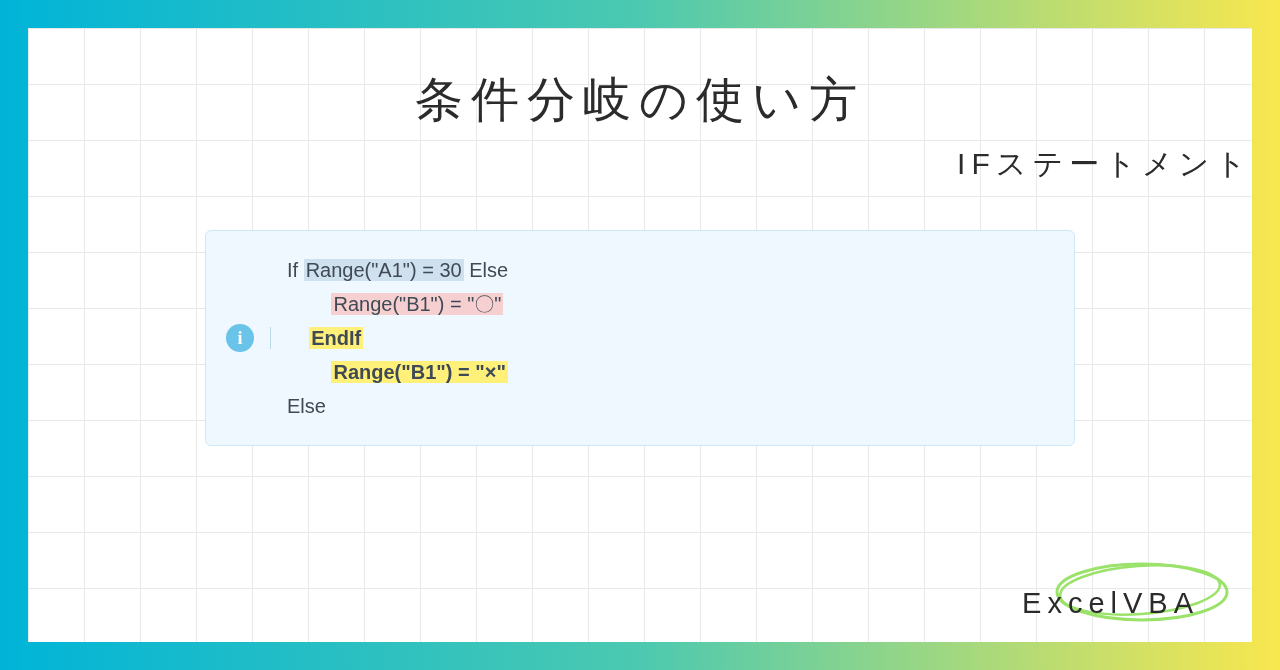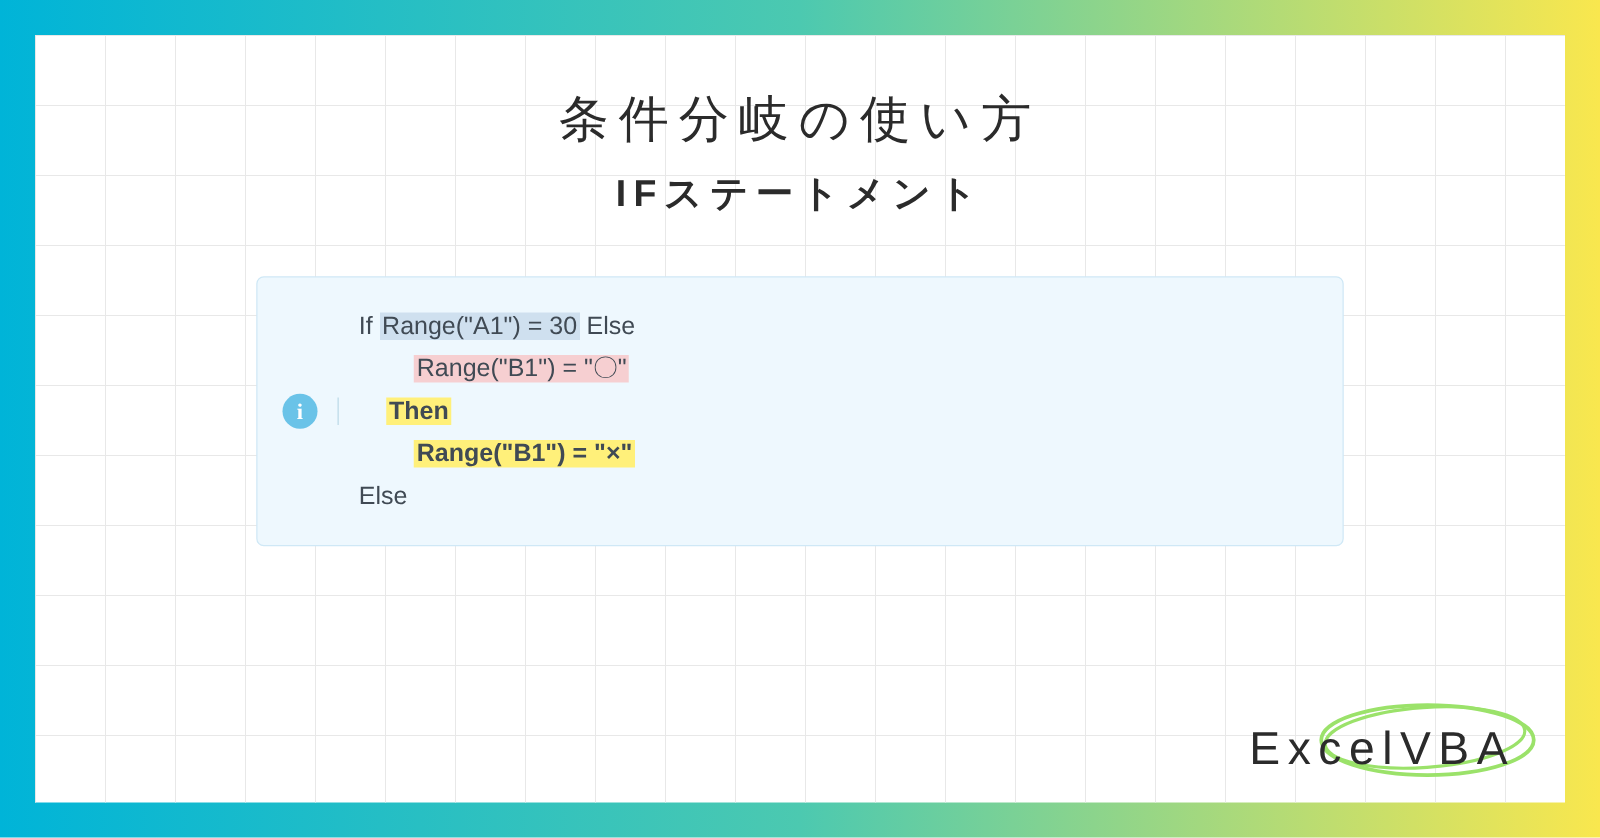--- a/index.html
+++ b/index.html
@@ -15,32 +15,32 @@
     background: #ffffff;
     position: relative;
     background-image:
       linear-gradient(#e8e8e8 1px, transparent 1px),
       linear-gradient(90deg, #e8e8e8 1px, transparent 1px);
     background-size: 56px 56px;
   }
   .title {
     text-align: center;
     padding-top: 40px;
-    font-size: 40px;
+    font-size: 48px;
     letter-spacing: 8px;
     color: #2b2b2b;
     font-weight: 400;
   }
   .subtitle {
-    text-align: center;
+    text-align: right;
     font-size: 30px;
     letter-spacing: 6px;
     color: #2b2b2b;
     margin-top: 12px;
-    font-weight: 700;
+    font-weight: 400;
   }
   .subtitle .if-hl {
     position: relative;
     display: inline-block;
   }
   .subtitle .if-hl::after {
     content: "";
     position: absolute;
     left: -6px;
     right: -4px;
@@ -88,23 +88,23 @@
     color: #404a54;
     line-height: 1.7;
     white-space: pre;
   }
   .code .hl-blue  { background: #cfe0ef; padding: 0 2px; }
   .code .hl-pink  { background: #f6cfd1; padding: 0 2px; }
   .code .hl-yellow{ background: #fff07a; padding: 0 2px; }
   .code b { font-weight: 700; }
   .logo {
     position: absolute;
-    right: 40px;
+    right: 53px;
     bottom: 22px;
-    font-size: 37px;
+    font-size: 29px;
     letter-spacing: 6px;
     color: #2b2b2b;
     font-weight: 400;
   }
   .logo-svg {
     position: absolute;
     right: 20px;
     bottom: 10px;
     width: 230px;
     height: 80px;
@@ -120,21 +120,21 @@
 
   <h2 class="subtitle">
     <span class="if-hl">IF</span><span>ステートメント</span>
   </h2>
 
   <div class="code-box">
     <div class="info-icon">i</div>
     <div class="divider"></div>
     <div class="code"><span>If </span><span class="hl-blue">Range("A1") = 30</span><span> Else</span>
 <span>        </span><span class="hl-pink">Range("B1") = "〇"</span>
-<span>    </span><b><span class="hl-yellow">Then</span></b>
+<span>    </span><b><span class="hl-yellow">EndIf</span></b>
 <span>        </span><b><span class="hl-yellow">Range("B1") = "×"</span></b>
 <span>Else</span></div>
   </div>
 
   <svg class="logo-svg" viewBox="0 0 230 80">
     <ellipse cx="140" cy="40" rx="85" ry="28" fill="none" stroke="#9be26a" stroke-width="3"></ellipse>
     <ellipse cx="138" cy="38" rx="80" ry="24" fill="none" stroke="#9be26a" stroke-width="2.5" transform="rotate(-4 138 38)"></ellipse>
   </svg>
   <div class="logo">ExcelVBA</div>
 

